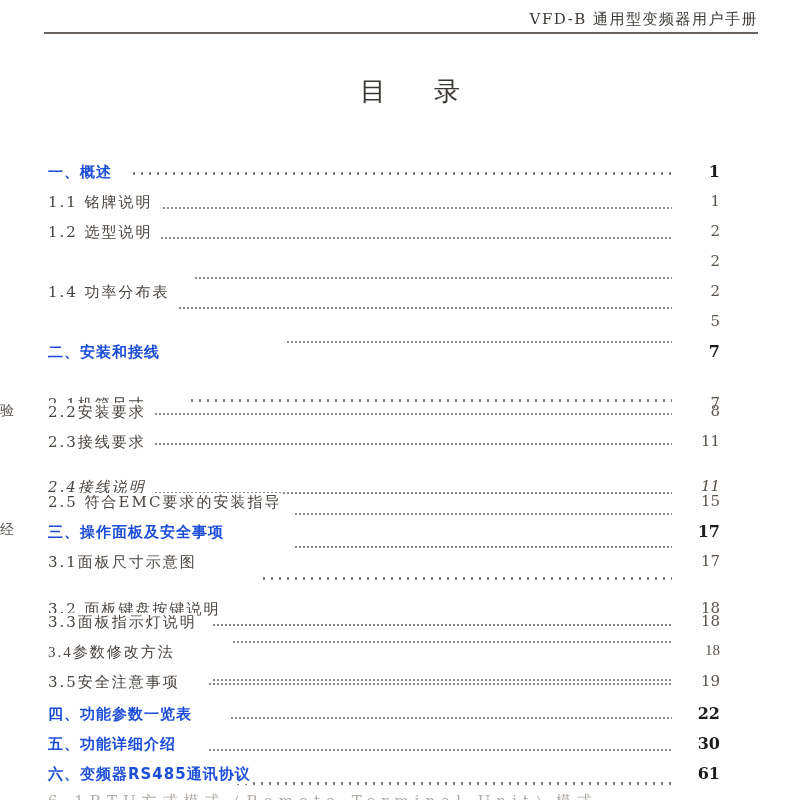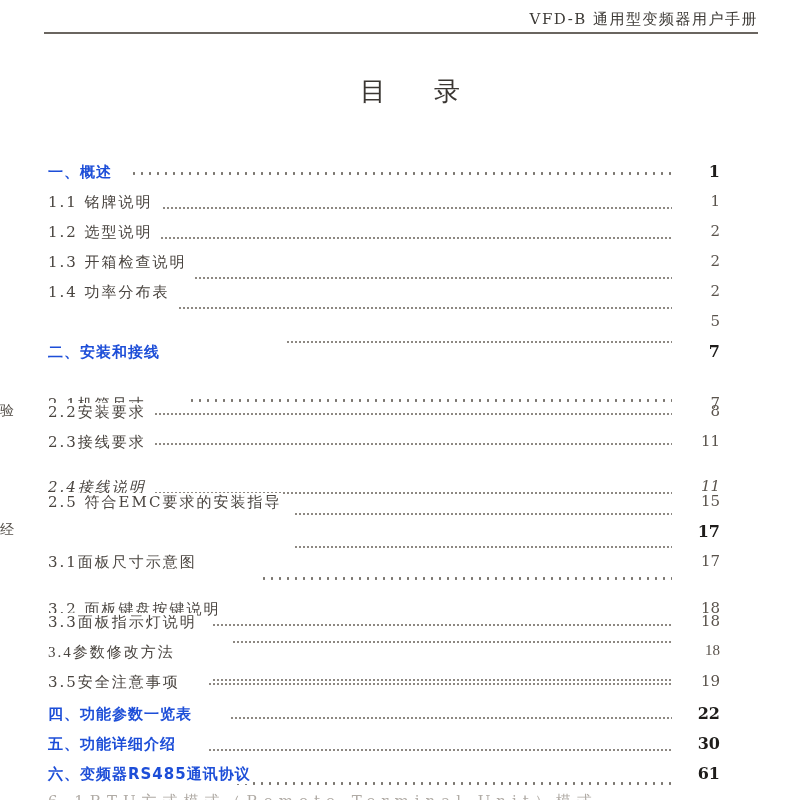--- a/index.html
+++ b/index.html
@@ -124,21 +124,20 @@
   <span class="toc-label">1.1 铭牌说明</span>
   <div class="toc-leader" style="left:114px; right:48px; top:16px;"></div>
   <span class="toc-page">1</span>
 </div>
 <div class="toc-row section" style="top:221px;">
   <span class="toc-label">1.2 选型说明</span>
   <div class="toc-leader" style="left:112px; right:48px; top:16px;"></div>
   <span class="toc-page">2</span>
 </div>
 <div class="toc-row section" style="top:251px;">
-  <span class="toc-label">1.3 开箱检查说明</span>
   <div class="toc-leader" style="left:146px; right:48px; top:26px;"></div>
   <span class="toc-page">2</span>
 </div>
 <div class="toc-row section" style="top:281px;">
   <span class="toc-label">1.4 功率分布表</span>
   <div class="toc-leader" style="left:130px; right:48px; top:26px;"></div>
   <span class="toc-page">2</span>
 </div>
 <div class="toc-row section" style="top:311px;">
   <div class="toc-leader" style="left:238px; right:48px; top:30px;"></div>
@@ -167,20 +166,21 @@
   <span class="toc-label">2.4接线说明</span>
   <div class="toc-leader" style="left:106px; right:48px; top:16px;"></div>
   <span class="toc-page">11</span>
 </div>
 <div class="toc-row section" style="top:491px;">
   <span class="toc-label">2.5 符合EMC要求的安装指导</span>
   <div class="toc-leader" style="left:246px; right:48px; top:22px;"></div>
   <span class="toc-page">15</span>
 </div>
 <div class="toc-row chapter" style="top:521px;">
+  <span class="toc-label">三、操作面板及安全事项</span>
   <div class="toc-leader" style="left:246px; right:48px; top:25px;"></div>
   <span class="toc-page">17</span>
 </div>
 <div class="toc-row section" style="top:551px;">
   <span class="toc-label">3.1面板尺寸示意图</span>
   <div class="toc-leader coarse" style="left:212px; right:48px; top:26px;"></div>
   <span class="toc-page">17</span>
 </div>
 <div class="toc-row section" style="top:581px;margin-top:17px;">
   <span class="toc-label">3.2 面板键盘按键说明</span>

